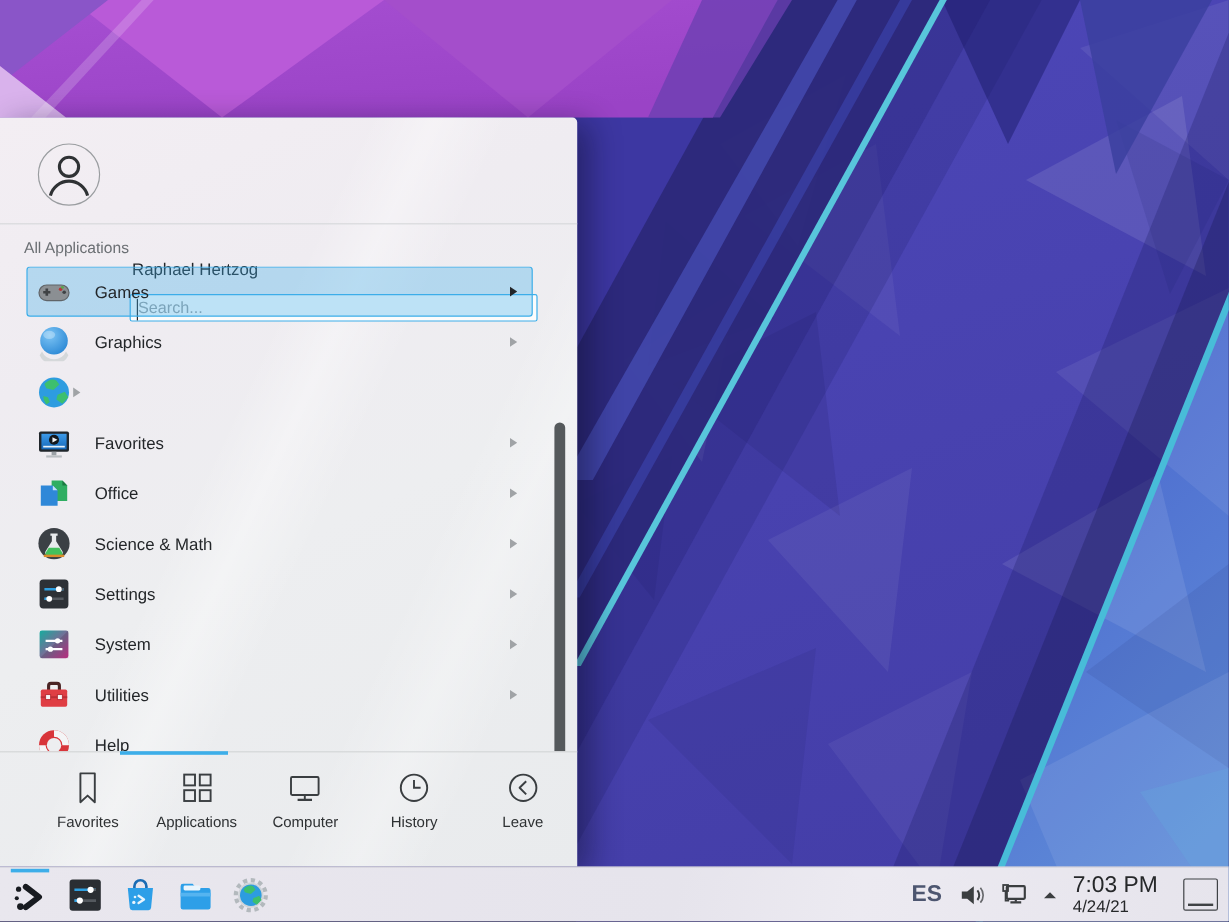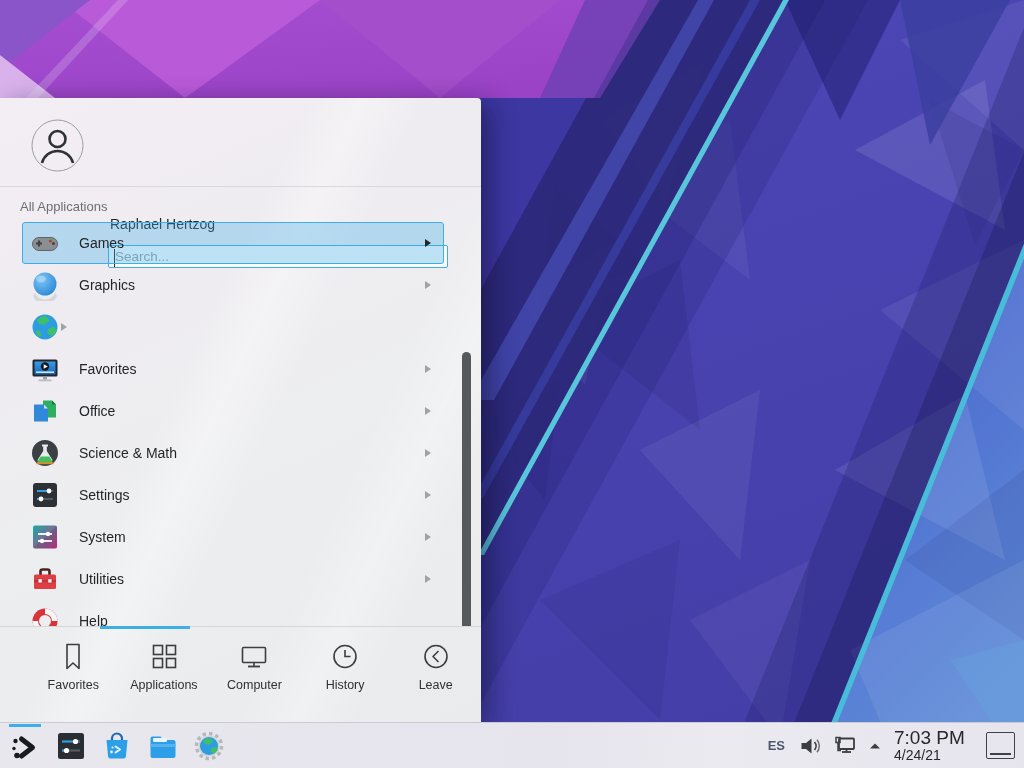--- a/index.html
+++ b/index.html
@@ -44,21 +44,21 @@
   .tab-label{margin-top:5px;font-size:12.5px;color:#2e3133;}
   
   #taskbar{position:absolute;left:0;top:722px;width:1024px;height:46px;
        background:linear-gradient(100deg,#e9e7ee 0%,#e6e4ec 55%,#eceaf1 70%,#e6e4ec 100%);
        border-top:1px solid rgba(120,120,140,.25);box-sizing:border-box;
        display:flex;align-items:center;}
   .tb-icon{position:relative;width:32px;height:32px;margin-left:14px;flex:0 0 32px;}
   .tb-icon:first-child{margin-left:9px;}
   #launcher-indicator{position:absolute;left:0px;top:-6px;width:32px;height:3px;background:#3daee9;}
   #tray{margin-left:auto;display:flex;align-items:center;}
-  #kbd-layout{font-size:13px;font-weight:bold;color:#4d5670;margin-right:13px;}
+  #kbd-layout{font-size:19px;font-weight:bold;color:#4d5670;margin-right:13px;}
   .tray-icon{width:24px;height:24px;margin-right:11px;}
   #tray-caret{width:14px;height:14px;margin-right:12px;}
   #clock{width:84px;text-align:left;line-height:1.05;margin-right:8px;}
   #clock-time{font-size:19px;color:#26282a;}
   #clock-date{font-size:14px;color:#26282a;}
   #show-desktop{width:27px;height:25px;border:1.6px solid #3f4245;border-radius:2px;position:relative;
        margin-right:9px;background:transparent;}
   #show-desktop::after{content:"";position:absolute;left:3px;right:3px;bottom:3px;height:2px;background:#3f4245;}
 </style>
 </head>

